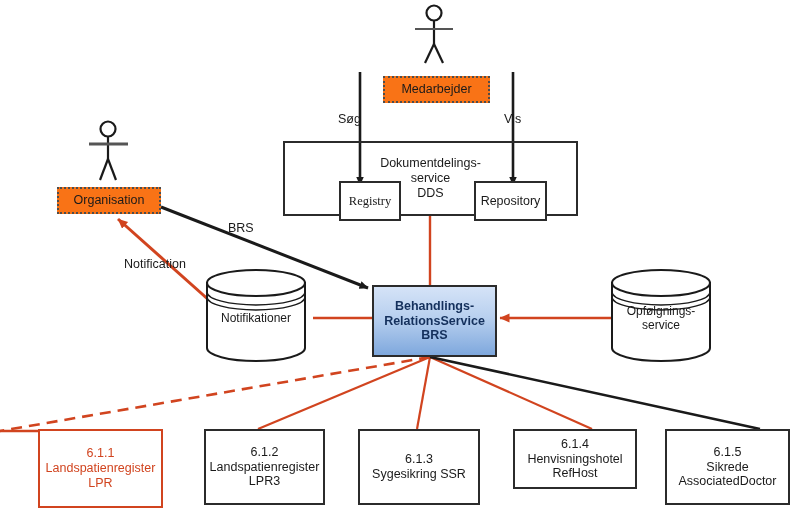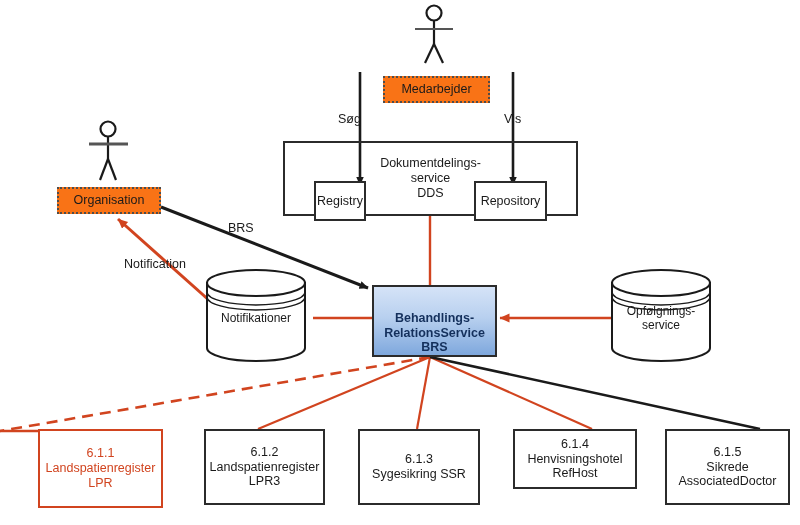--- a/index.html
+++ b/index.html
@@ -122,29 +122,29 @@
   </div>
 
   <div class="node container-box" style="left:283px;top:141px;width:295px;height:75px;">
     <div>
       <span>Dokumentdelings-</span><br>
       <span>service</span><br>
       <span>DDS</span>
     </div>
   </div>
 
-  <div class="node plain-box" style="left:314px;top:181px;width:52px;height:40px;">
+  <div class="node plain-box" style="left:339px;top:181px;width:62px;height:40px;font-family:Liberation Serif, serif;">
     <span>Registry</span>
   </div>
 
   <div class="node plain-box" style="left:474px;top:181px;width:73px;height:40px;">
     <span>Repository</span>
   </div>
 
-  <div class="node blue-box" style="left:372px;top:285px;width:125px;height:72px;align-items:flex-end;">
+  <div class="node blue-box" style="left:372px;top:285px;width:125px;height:72px;">
     <div>
       <span>Behandlings-</span><br>
       <span>RelationsService</span><br>
       <span>BRS</span>
     </div>
   </div>
 
   <div class="edge-label" style="left:338px;top:112px;">Søg</div>
 
   <div class="edge-label" style="left:504px;top:112px;">Vis</div>

